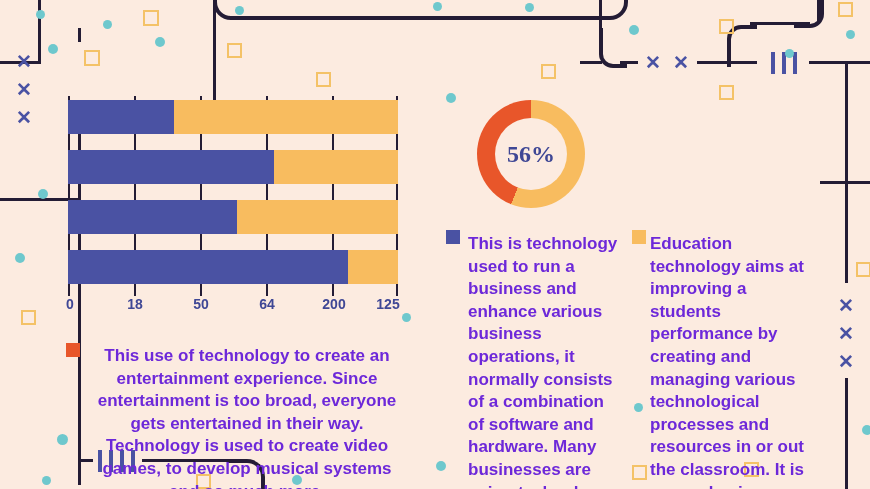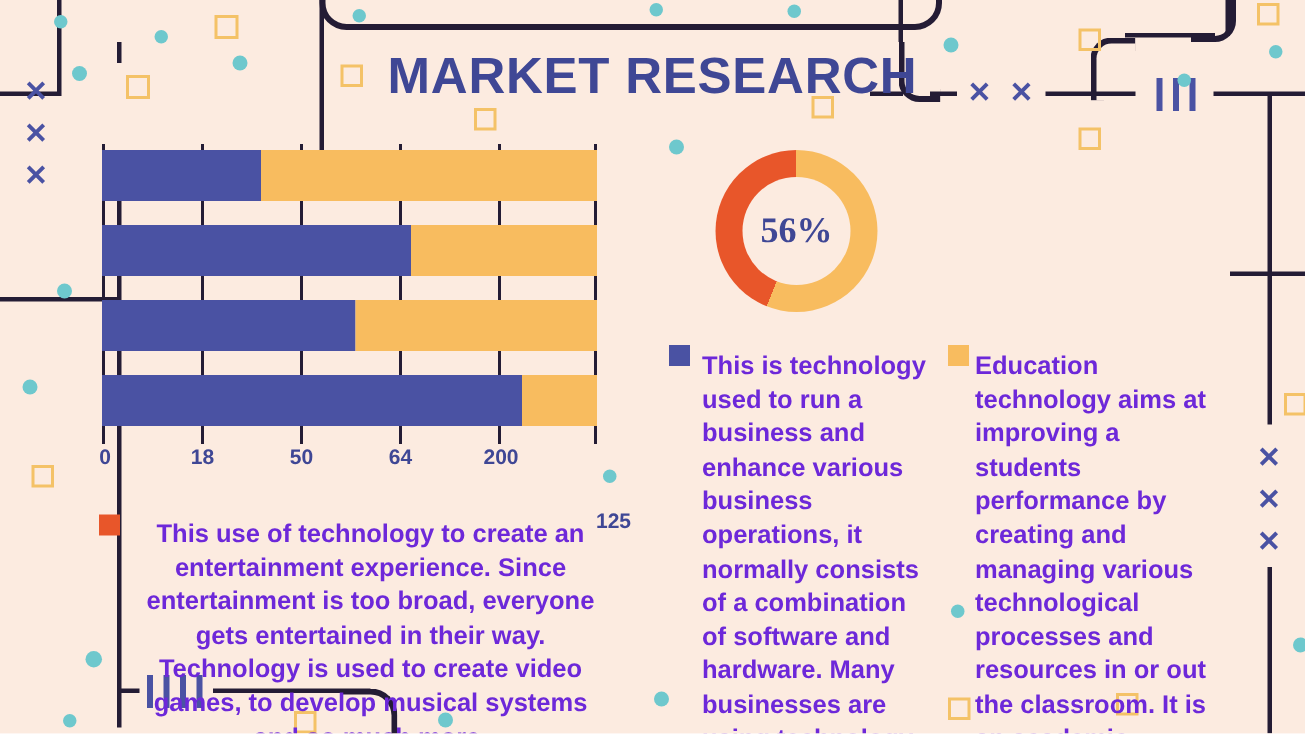--- a/index.html
+++ b/index.html
@@ -230,21 +230,20 @@
   <div class="sq" style="left:719px;top:19px;  width:11px; height:11px;"></div>
   <div class="sq" style="left:838px;top:2px;   width:11px; height:11px;"></div>
   <div class="sq" style="left:719px;top:85px;  width:11px; height:11px;"></div>
   <div class="sq" style="left:316px;top:72px;  width:11px; height:11px;"></div>
   <div class="sq" style="left:21px; top:310px; width:11px; height:11px;"></div>
   <div class="sq" style="left:196px;top:474px; width:11px; height:11px;"></div>
   <div class="sq" style="left:632px;top:465px; width:11px; height:11px;"></div>
   <div class="sq" style="left:744px;top:462px; width:11px; height:11px;"></div>
   <div class="sq" style="left:856px;top:262px; width:11px; height:11px;"></div>
 
-  <div id="title">MARKET RESEARCH</div>
 
   <div id="barchart">
     <div class="grid-line" style="left:0px;"></div>
     <div class="grid-line" style="left:66px;"></div>
     <div class="grid-line" style="left:132px;"></div>
     <div class="grid-line" style="left:198px;"></div>
     <div class="grid-line" style="left:264px;"></div>
     <div class="grid-line" style="left:328px;"></div>
 
     <div class="bar-row" style="top:4px;">
@@ -264,21 +263,21 @@
       <div class="bar-yellow" style="width:50px;"></div>
     </div>
   </div>
 
   <div class="axis-labels">
     <div class="axis-tick" style="left:2px;">0</div>
     <div class="axis-tick" style="left:67px;">18</div>
     <div class="axis-tick" style="left:133px;">50</div>
     <div class="axis-tick" style="left:199px;">64</div>
     <div class="axis-tick" style="left:266px;">200</div>
-    <div class="axis-tick" style="left:341px;margin-top:43px;">125</div>
+    <div class="axis-tick" style="left:320px;">125</div>
   </div>
 
   <div class="donut" style="left:477px; top:100px;
               background: conic-gradient(#f8bc5f 0deg 201.6deg, #e8562a 201.6deg 360deg); font-family: Liberation Serif, serif;">
     <div class="donut-hole">56%</div>
   </div>
 
 
   <div class="marker" style="left:66px; top:343px; background:#e8562a;"></div>
   <div class="textblock" style="left:92px; top:345px; width:310px;text-align:center;">This use of technology to create an entertainment experience. Since entertainment is too broad, everyone gets entertained in their way. Technology is used to create video games, to develop musical systems and so much more.</div>

